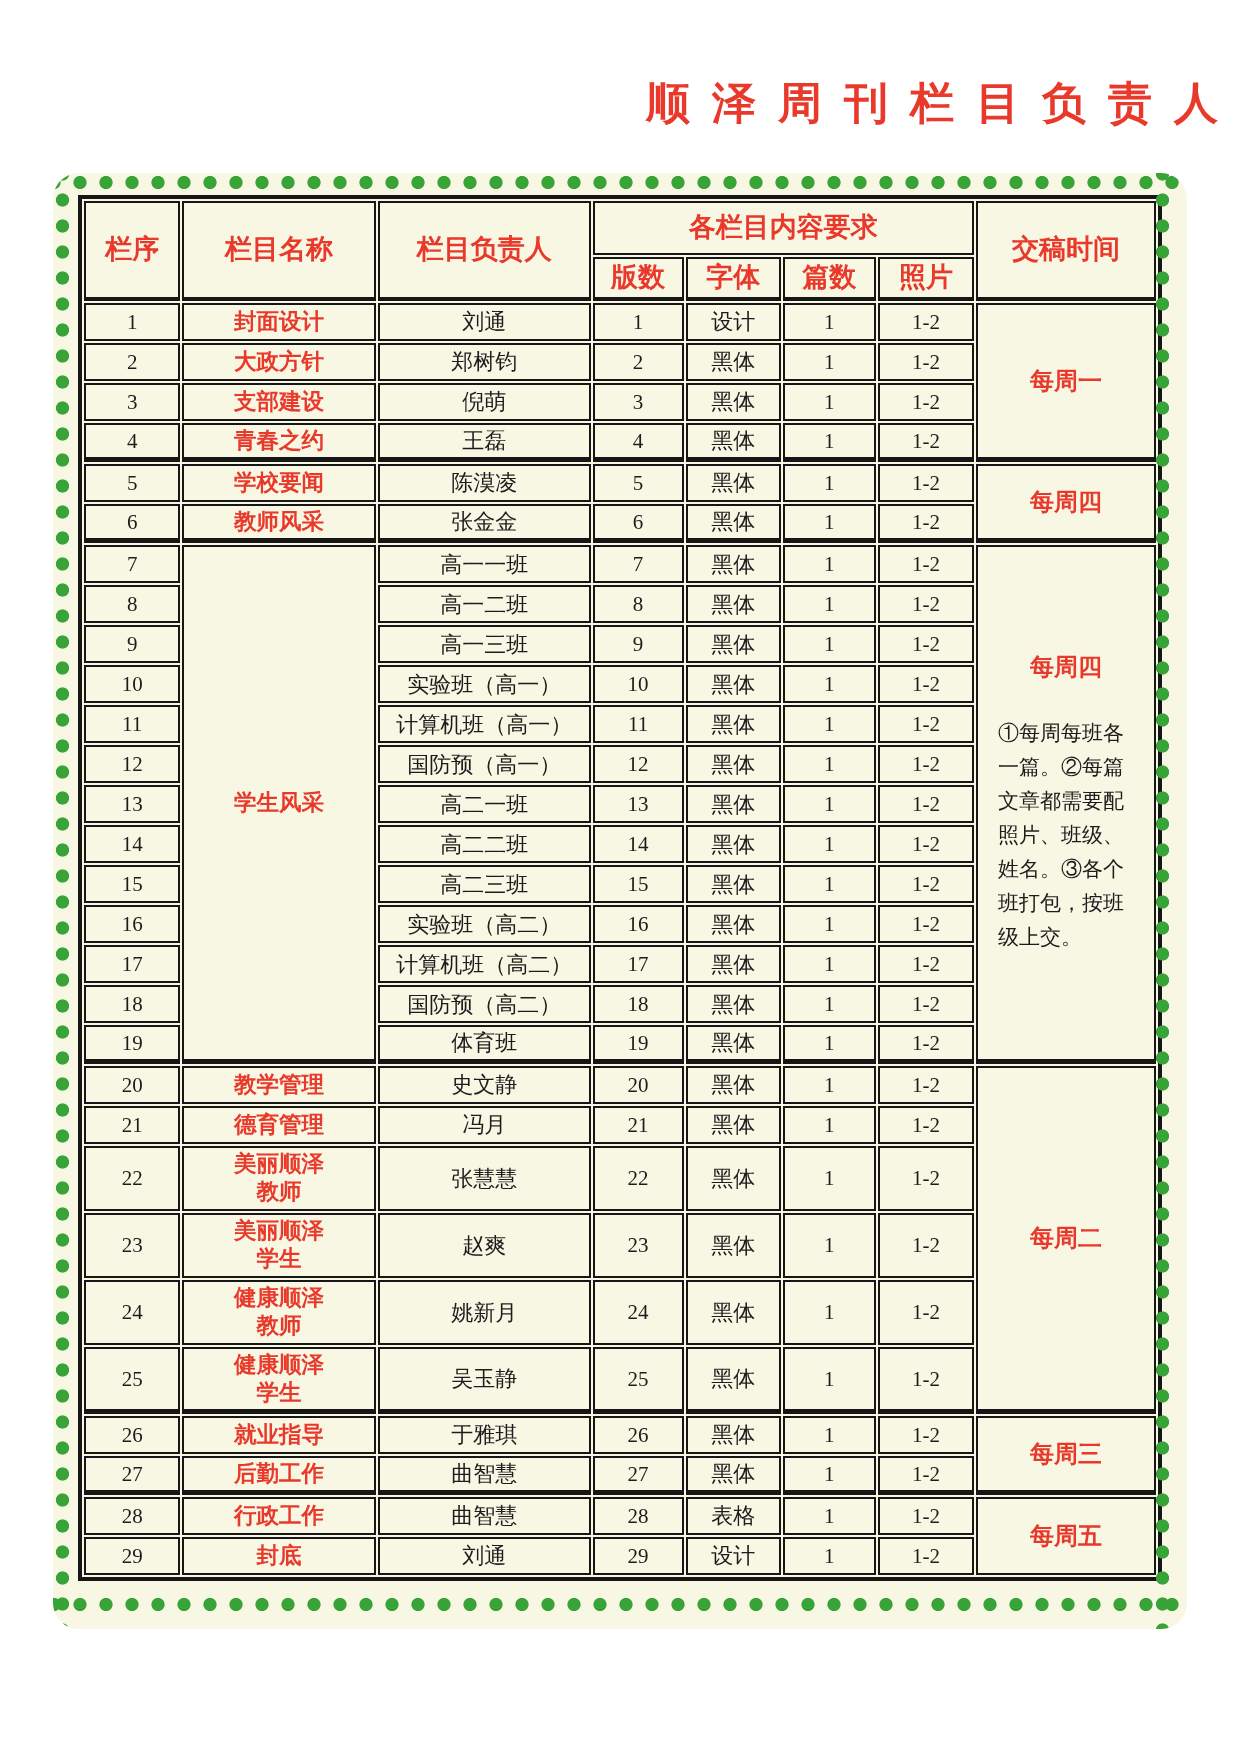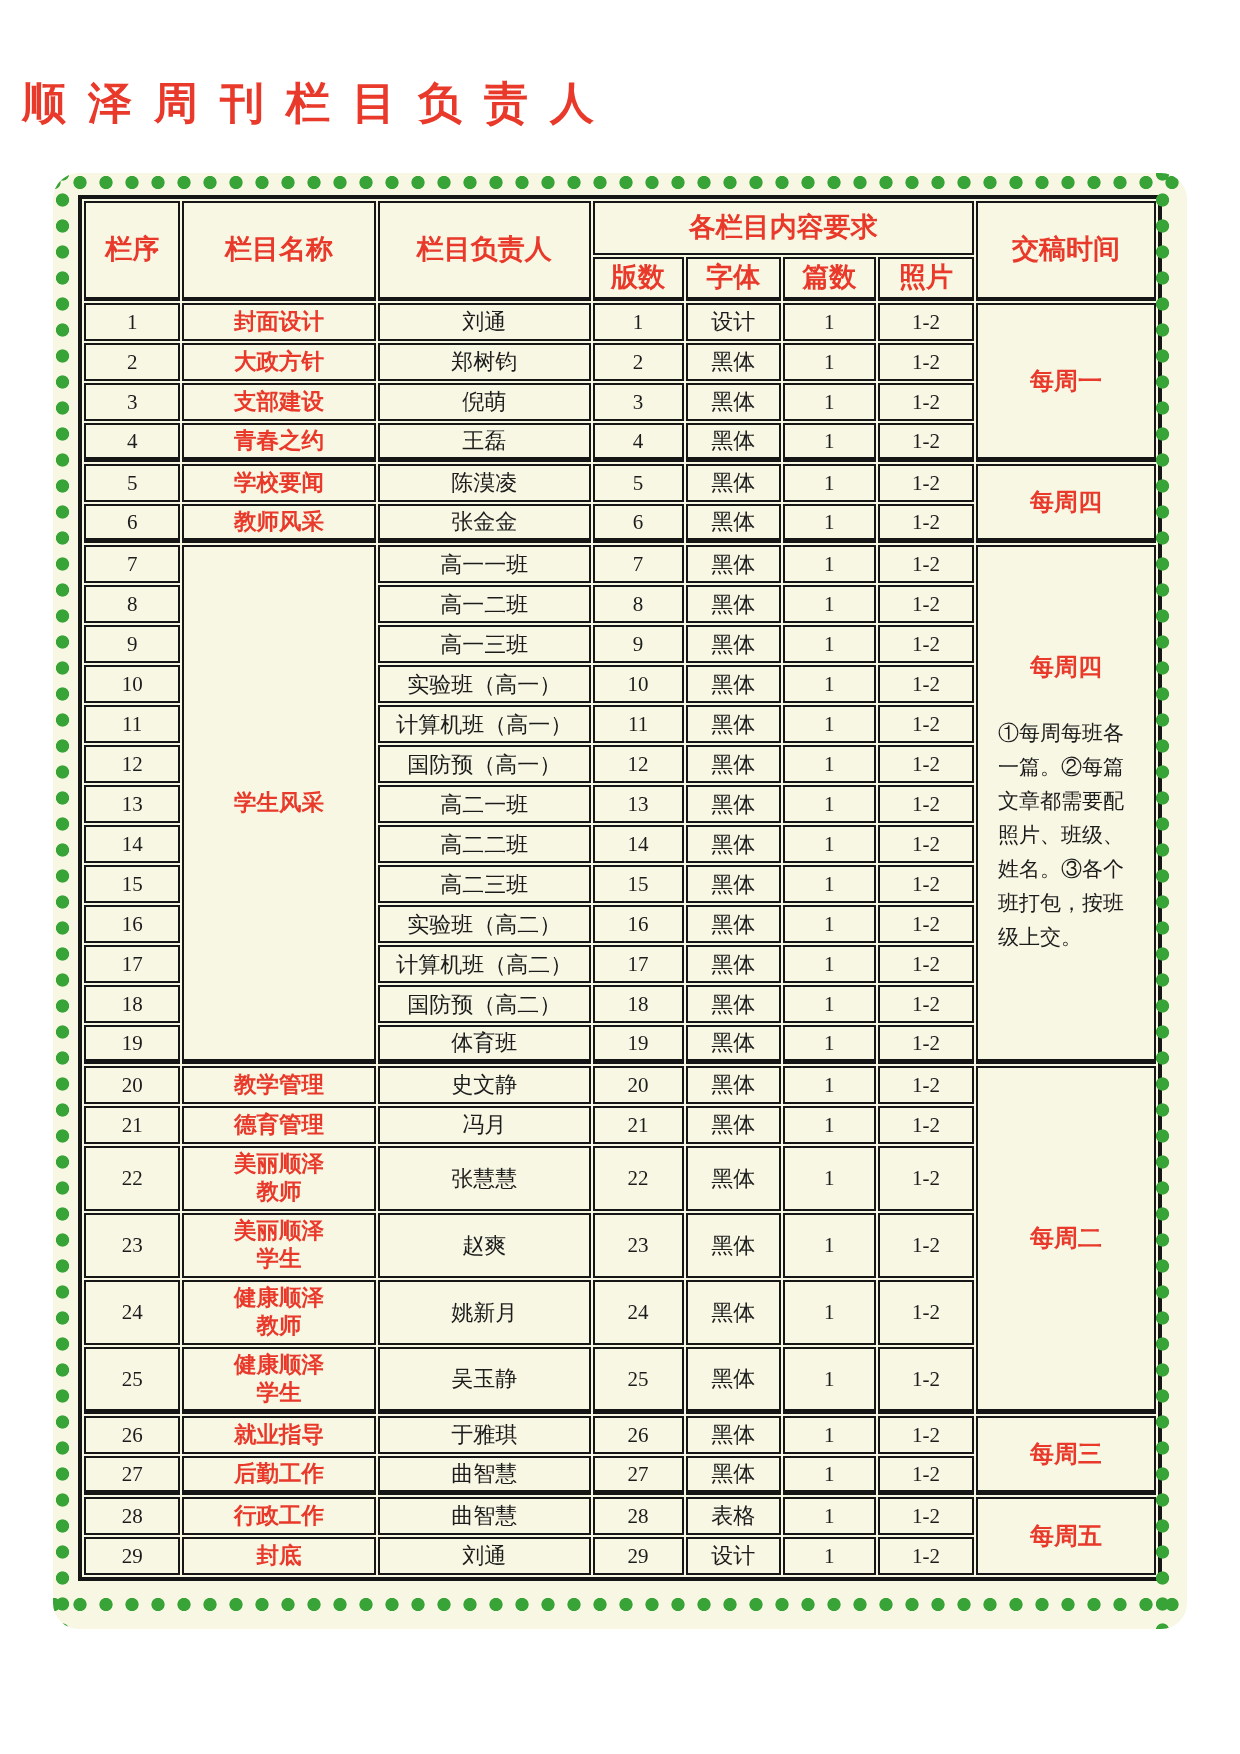--- a/index.html
+++ b/index.html
@@ -11,21 +11,21 @@
   }
   *{box-sizing:border-box;margin:0;padding:0;}
   html,body{width:1240px;background:#ffffff;}
   body{
     height:1754px;
     font-family:"Liberation Serif","DejaVu Serif",serif;
     position:relative;
     overflow:hidden;
   }
   .title{
-    text-align:left;
+    text-align:right;
     margin-top:74px;
     font-size:44px;
     font-weight:bold;
     color:var(--red);
     letter-spacing:22px;
     text-indent:22px;
     white-space:nowrap;
   }
   .panel{
     width:1134px;

